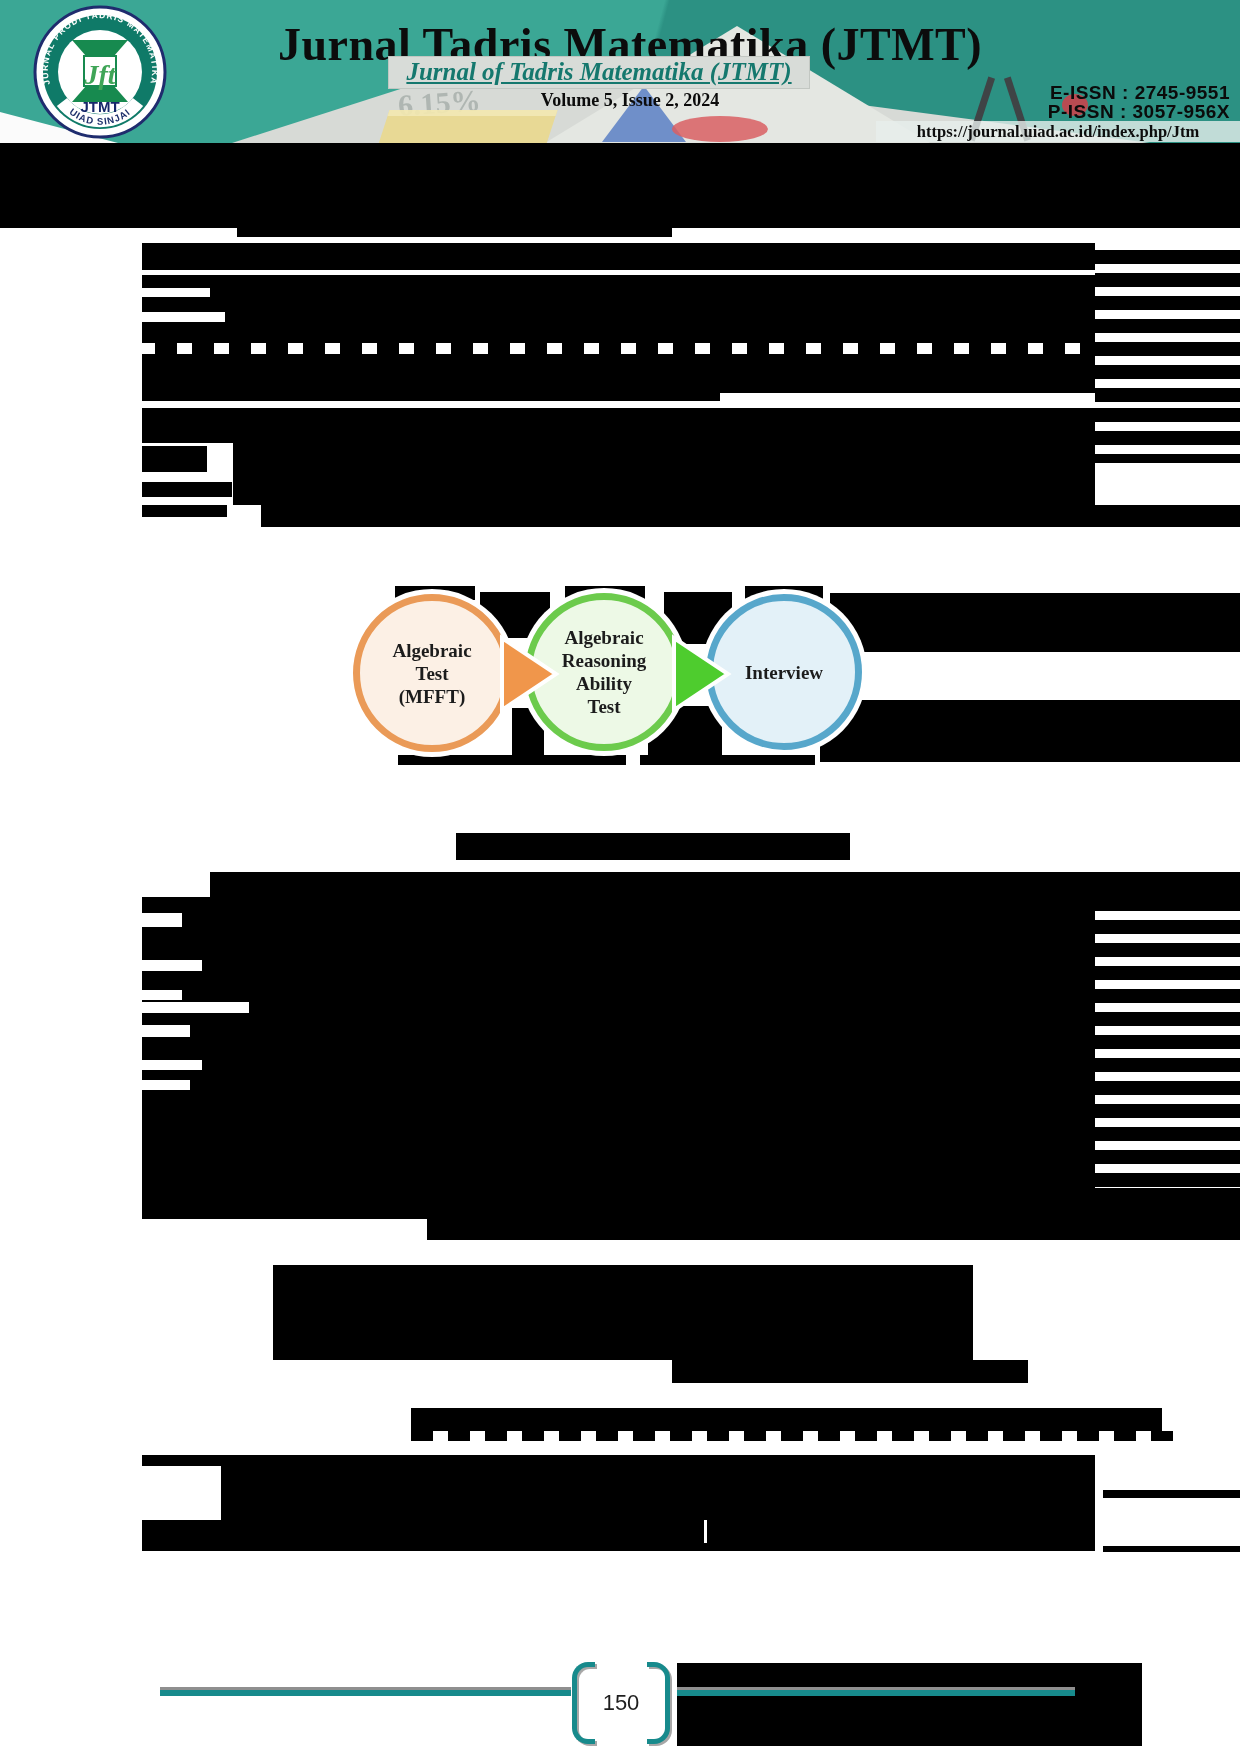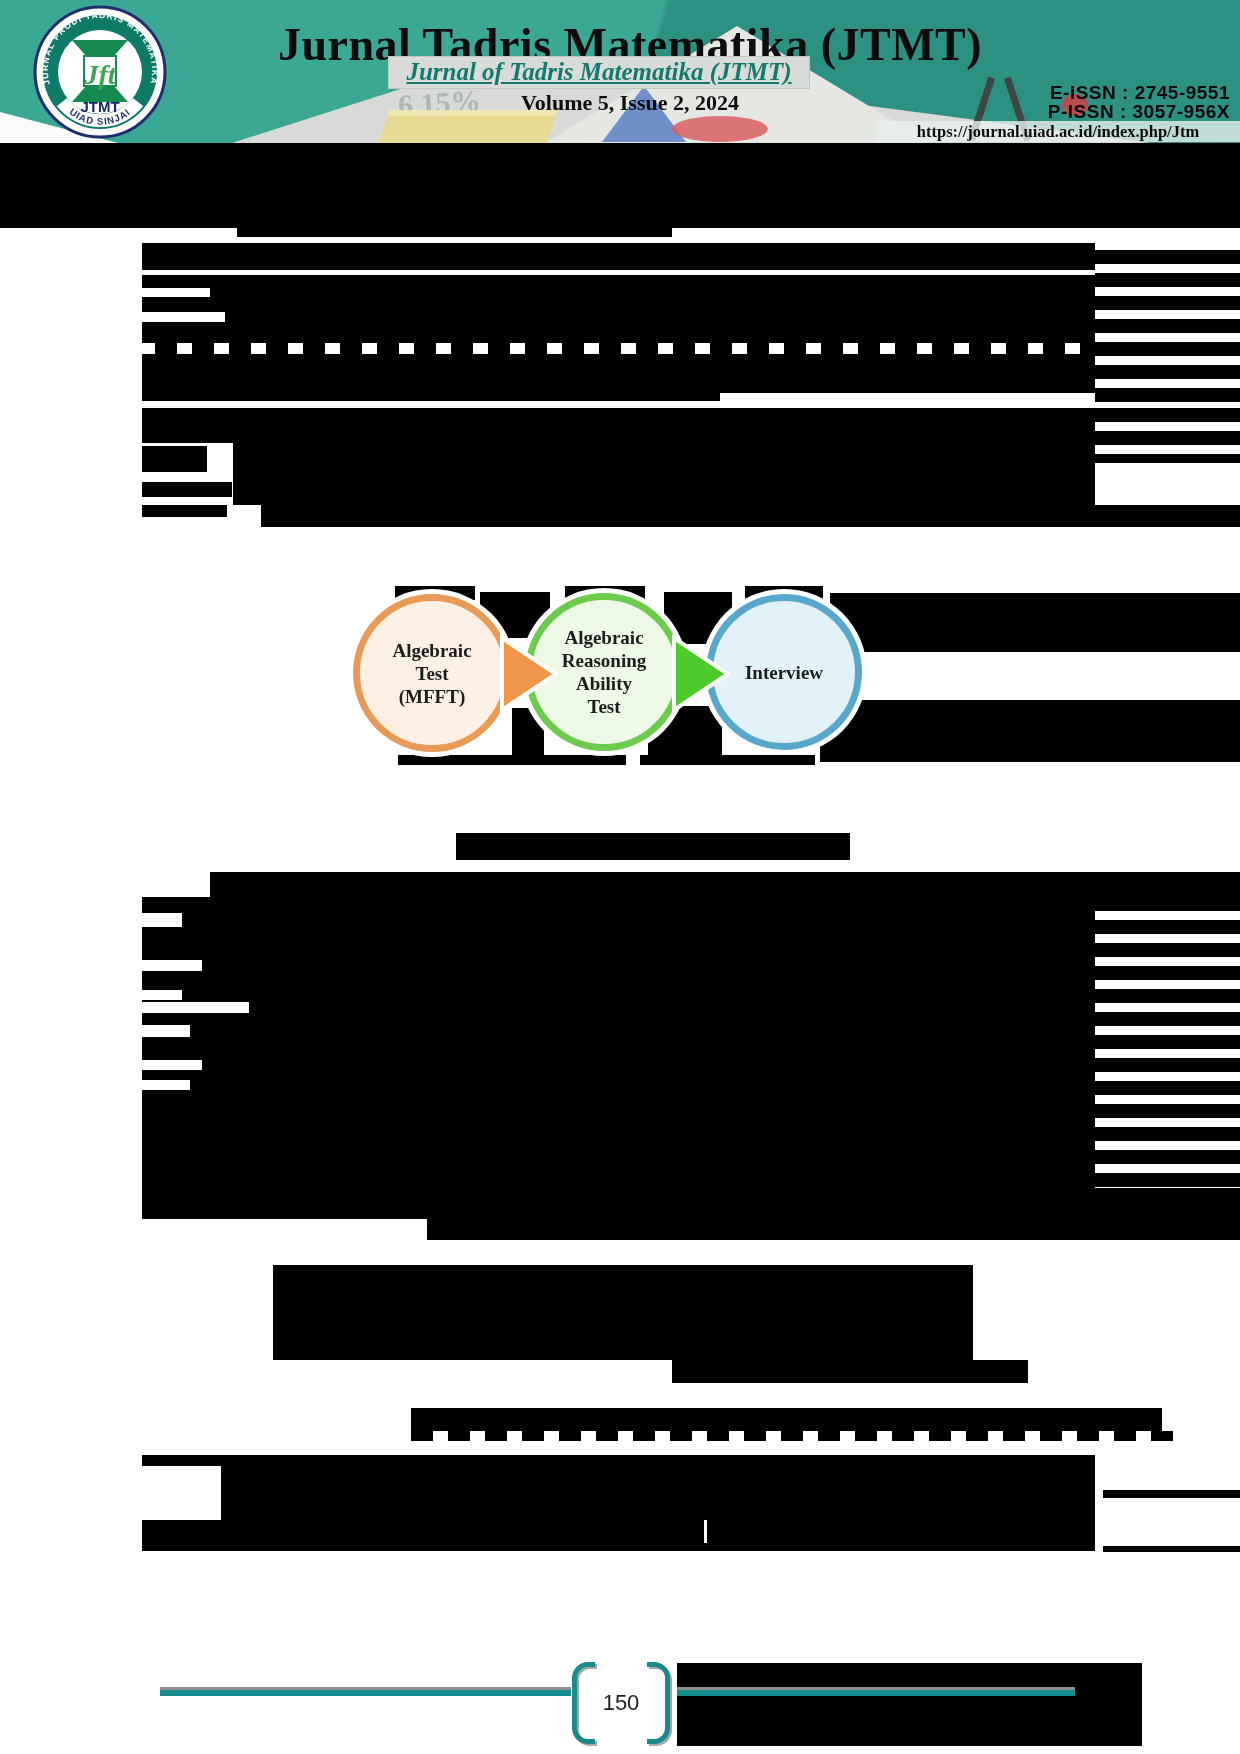--- a/index.html
+++ b/index.html
@@ -25,21 +25,21 @@
   .decor-leg2{position:absolute;left:1014px;top:76px;width:7px;height:66px;background:#3F4446;transform:rotate(-18deg);}
   .decor-dot{position:absolute;left:1062px;top:94px;width:26px;height:22px;border-radius:50%;background:#C9444D;opacity:.9;}
   .logo{position:absolute;left:4px;top:2px;}
   .title{position:absolute;left:120px;top:18px;width:1020px;text-align:center;
        font-size:46px;font-weight:700;color:#0C0C0C;letter-spacing:.5px;white-space:nowrap;}
   .subbox{position:absolute;left:388px;top:56px;width:420px;height:31px;background:#D8DCD8;
        border:1px solid #C2C7C2;text-align:center;}
   .subbox span{font-size:25px;line-height:30px;font-style:italic;font-weight:700;
        text-decoration:underline;color:#15786E;white-space:nowrap;}
   .volline{position:absolute;left:120px;top:90px;width:1020px;text-align:center;
-       font-size:22px;font-weight:700;color:#0C0C0C;}
+       font-size:18px;font-weight:700;color:#0C0C0C;}
   .issn{position:absolute;right:10px;text-align:right;font-family:"Liberation Sans",sans-serif;
        font-size:19px;font-weight:800;color:#0B0B0B;letter-spacing:.5px;white-space:nowrap;}
   .issn.e{top:82px;} .issn.p{top:101px;}
   .urlband{position:absolute;left:876px;top:121px;width:364px;height:21px;
        background:rgba(231,239,236,.8);text-align:center;}
   .urlband span{font-size:16.5px;line-height:21px;font-weight:700;color:#0D0D0D;white-space:nowrap;}
   
   .redlayer{position:absolute;left:0;top:0;width:1240px;height:1754px;z-index:1;}
   .red{position:absolute;}
   .red.solid{background:#000;}

